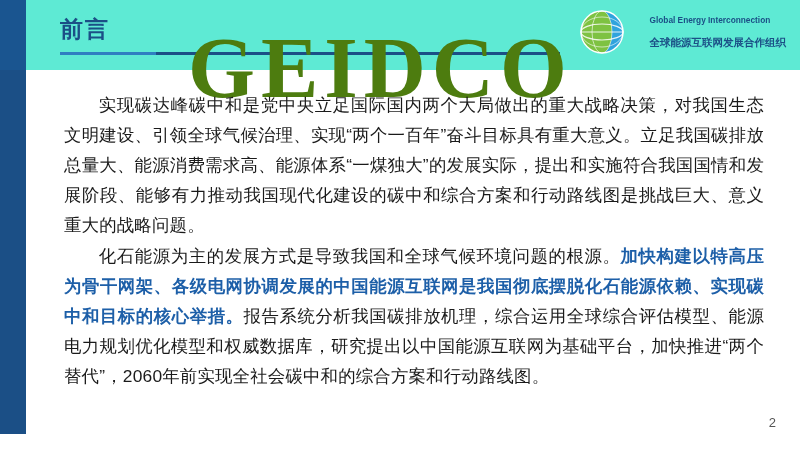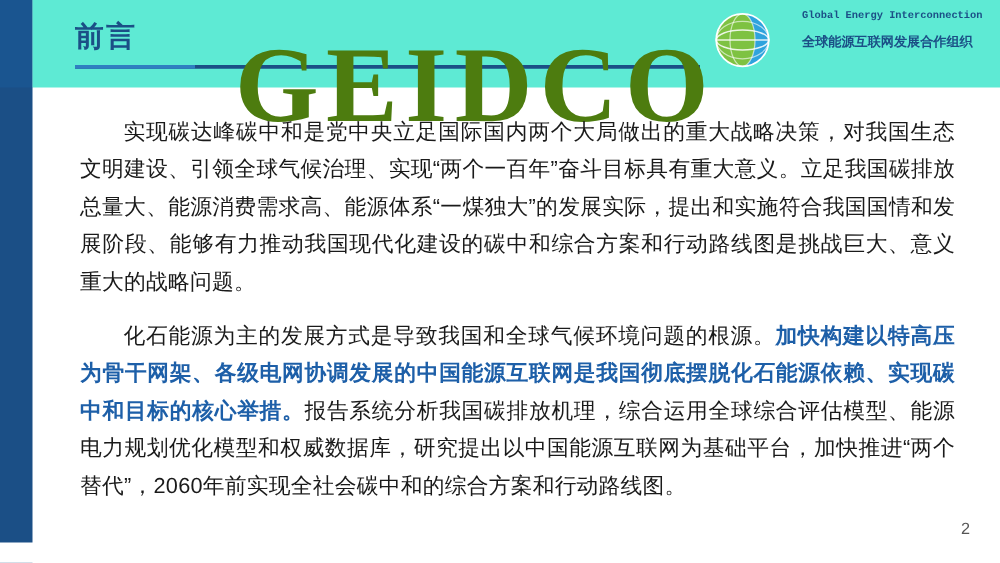--- a/index.html
+++ b/index.html
@@ -76,23 +76,22 @@
     width: 96px;
     height: 3px;
     background: #2f7fc1;
   }
   
   .logo-area {
     position: absolute;
     right: 14px;
     top: 8px;
     display: flex;
-    align-items: flex-start;
+    align-items: center;
     gap: 24px;
-    font-family: Liberation Mono, monospace;
   }
   .logo-mark {
     width: 48px;
     height: 48px;
     flex: 0 0 48px;
   }
   .logo-text {
     display: flex;
     flex-direction: column;
     justify-content: center;
@@ -137,21 +136,21 @@
   p.para {
     margin: 0;
     font-size: 17.4px;
     line-height: 30px;
     color: #1a1a1a;
     text-align: justify;
     text-indent: 2em;
     letter-spacing: 0.2px;
   }
   p.para + p.para {
-    margin-top: 13px;
+    margin-top: 1px;
   }
   .hl {
     color: #1d5fa8;
     font-weight: bold;
   }
   
   .page-number {
     position: absolute;
     right: 24px;
     bottom: 20px;

